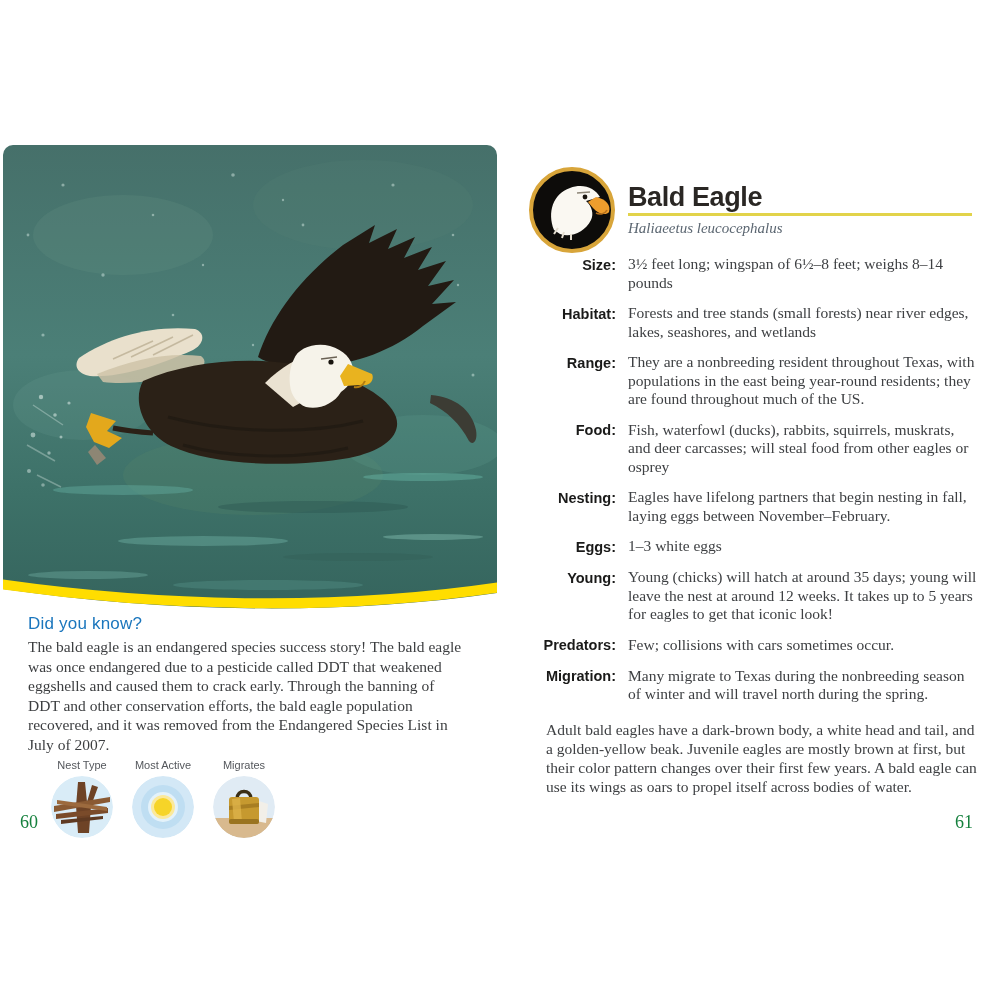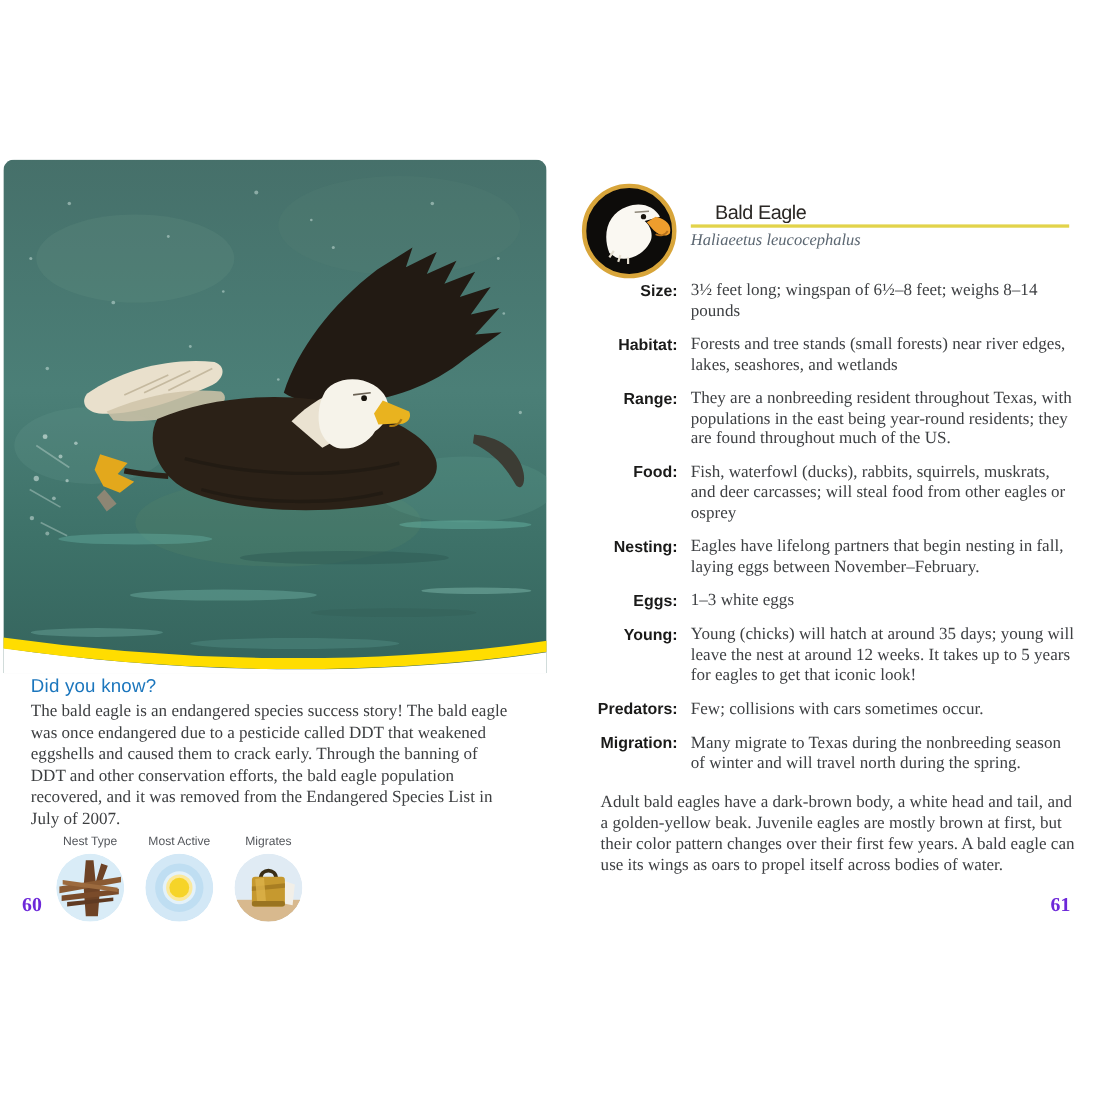--- a/index.html
+++ b/index.html
@@ -27,31 +27,31 @@
     position:absolute; left:28px; top:637px; width:438px;
     font-family:"Liberation Serif", serif;
     font-size:15.5px; line-height:19.5px; color:#3c3e40;
   }
   .traits {
     position:absolute; left:46px; top:759px; display:flex; gap:9px;
   }
   .trait { width:72px; text-align:center; }
   .trait-label { font-size:11px; color:#54575c; margin-bottom:5px; }
   .trait-circle { width:62px; height:62px; margin:0 auto; border-radius:50%; overflow:hidden; }
-  .pageno { font-family:"Liberation Serif", serif; font-weight:bold; font-size:18px; color:#6d28d9; position:absolute; }
+  .pageno { font-family:"Liberation Serif", serif; font-weight:normal; font-size:18px; color:#15803d; position:absolute; }
   .pageno-left  { left:20px;  top:812px; }
   .pageno-right { left:955px; top:812px; }
 
   
   .right-page { position:absolute; left:510px; top:163px; width:478px; }
   .rp-header { position:relative; height:92px; }
   .badge { position:absolute; left:18px; top:3px; width:88px; height:88px; }
   .title-block { position:absolute; left:118px; top:21px; width:344px; }
   .species-title {
-    font-size:18px; font-weight:400; color:#2a2724; letter-spacing:-.4px; line-height:1;margin-left:22px;
+    font-size:27px; font-weight:700; color:#2a2724; letter-spacing:-.4px; line-height:1;
   }
   .title-rule { height:3px; background:#e2d34a; margin-top:2px; width:344px; }
   .sci-name {
     font-family:"Liberation Serif", serif; font-style:italic;
     font-size:15px; color:#5b6671; margin-top:4px;
   }
   .facts {
     position:absolute; left:0; top:92px;
     display:grid; grid-template-columns:106px 352px; column-gap:6px; row-gap:6px;gap:12px;
   }

